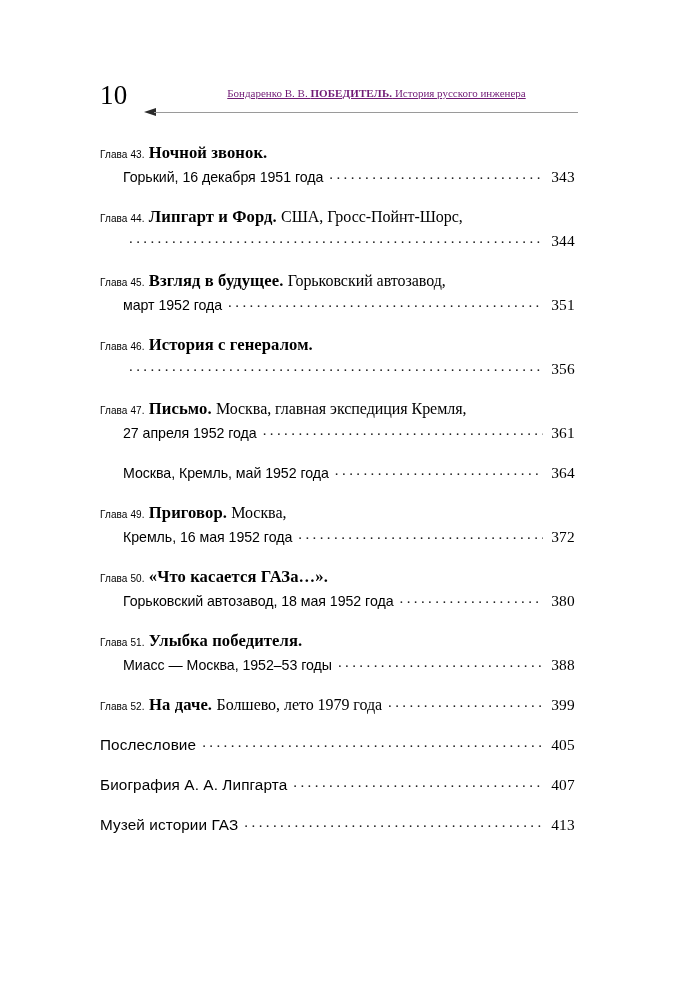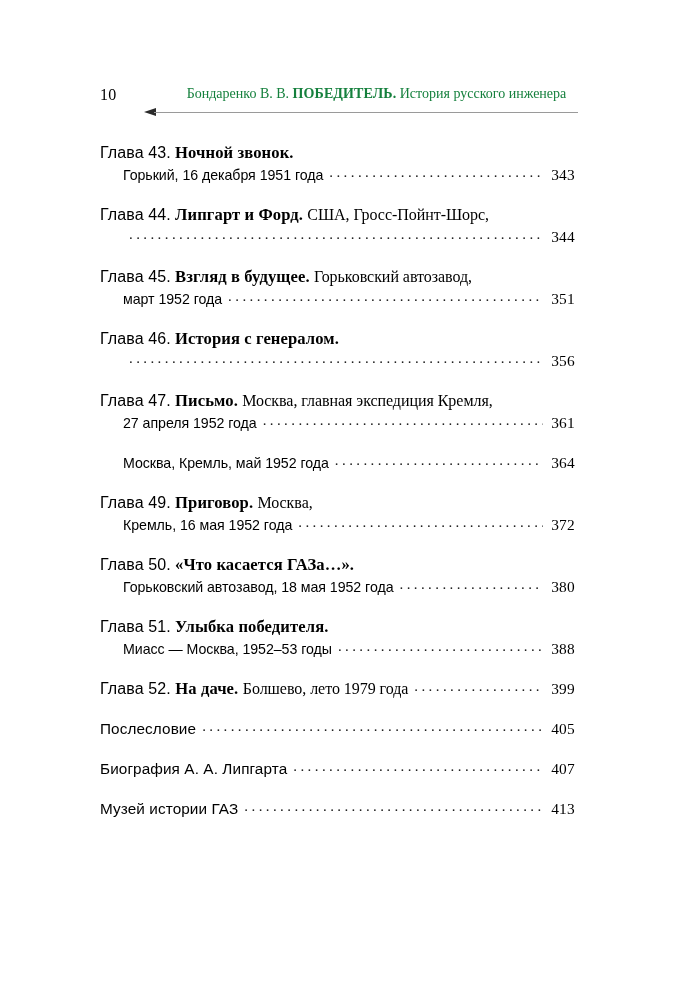--- a/index.html
+++ b/index.html
@@ -30,36 +30,37 @@
     left: 100px;
     top: 84px;
     width: 478px;
     height: 34px;
   }
   .folio {
     position: absolute;
     left: 0;
     top: 0px;
     font-family: "Liberation Serif", serif;
-    font-size: 16px;
+    font-size: 27px;
     line-height: 22px;
     letter-spacing: 0.3px;
     color: #000;
   }
   .head-text {
     position: absolute;
     left: 75px;
     top: 2px;
     width: 403px;
     text-align: center;
     font-family: "Liberation Serif", serif;
-    font-size: 14px;
+    font-size: 11px;
     line-height: 15px;
     white-space: nowrap;
-    color: #15803d;
+    color: #701a75;
+    text-decoration: underline;
   }
   .head-text .hl-bold {
     font-weight: bold;
     letter-spacing: 0.1px;
   }
   .rule-wrap {
     position: absolute;
     left: 44px;
     top: 24px;
     width: 434px;
@@ -101,21 +102,21 @@
   .entry-line {
     position: relative;
     font-size: 15.3px;
     line-height: 22px;
     white-space: nowrap;
   }
 
   .chap-label {
     font-family: "Liberation Sans", sans-serif;
     font-weight: normal;
-    font-size: 16px;
+    font-size: 10px;
     letter-spacing: 0.1px;
     margin-top: 33px;
   }
   .chap-title {
     font-family: "Liberation Serif", serif;
     font-weight: bold;
     font-size: 16.6px;
     letter-spacing: 0.1px;
     text-align: right;
   }

